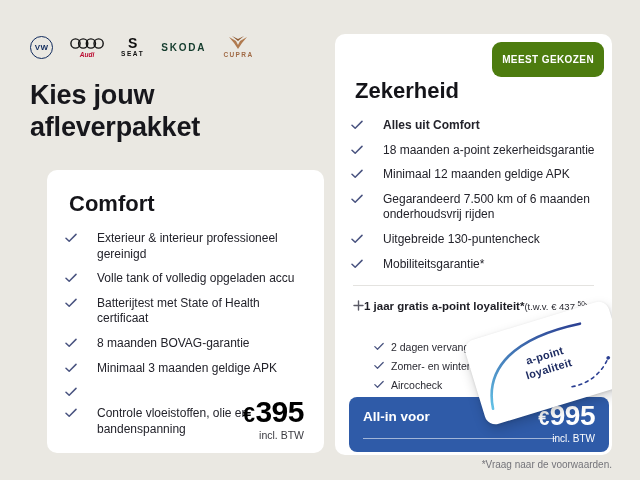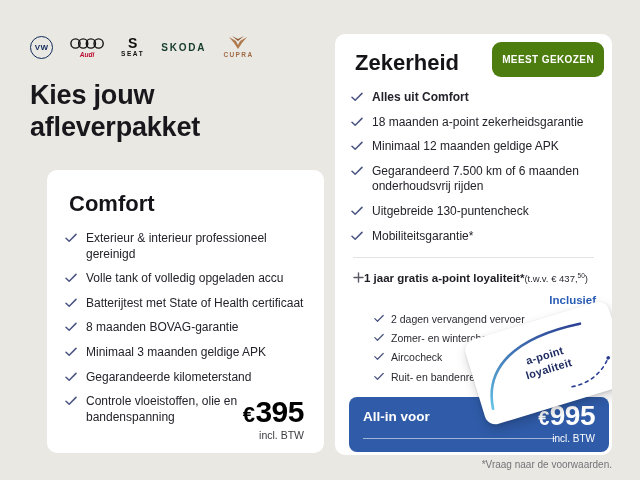--- a/index.html
+++ b/index.html
@@ -38,31 +38,31 @@
   }
 
   
   .card {
     position:absolute; background:#ffffff; border-radius:10px;
   }
   .card-comfort { left:47px; top:170px; width:277px; height:283px; padding:17px 18px; }
   .card-zekerheid { left:335px; top:34px; width:277px; height:421px; padding:16px 16px; overflow:hidden; }
 
   .card-title { font-size:22px; font-weight:700; color:#141419; margin:4px 0 14px 4px; }
-  .card-zekerheid .card-title { margin-top:0; }
+  .card-zekerheid .card-title { margin-top:28px; }
 
   .badge {
     position:absolute; top:8px; right:8px;
     background:#4d7c0f; color:#ffffff;
     font-size:10px; font-weight:700; letter-spacing:.4px;
     padding:12px 10px; border-radius:9px;
   }
 
   ul.checklist { list-style:none; }
-  .item { display:flex; gap:9px; margin-bottom:9px; font-size:12px; line-height:1.3; color:#23232b; }
+  .item { display:flex; gap:20px; margin-bottom:9px; font-size:12px; line-height:1.3; color:#23232b; }
   .item .chk { flex:0 0 auto; margin-top:2px; }
   .item .txt { max-width:218px; }
   .item .txt.bold { font-weight:700; }
 
   .divider { border:none; border-top:1px solid #e4e3e0; margin:13px 2px 13px 2px; }
 
   .bonus-row { display:flex; align-items:baseline; margin:0 0 10px 2px; white-space:nowrap; }
   .bonus-row .plus { flex:0 0 auto; position:relative; top:1px; }
   .bonus-title { font-size:11.5px; font-weight:700; color:#1d1d24; }
   .bonus-value { font-size:9.5px; color:#2a2a32; }
@@ -180,21 +180,20 @@
     <li class="item">
       <svg class="chk" width="12" height="10" viewBox="0 0 12 10">
           <path d="M1 5.2 L4.2 8.3 L11 1.4" stroke="#4a5480" stroke-width="1.5" fill="none" stroke-linecap="round" stroke-linejoin="round"></path>
         </svg>
       <span class="txt">Minimaal 3 maanden geldige APK</span>
     </li>
     <li class="item">
       <svg class="chk" width="12" height="10" viewBox="0 0 12 10">
           <path d="M1 5.2 L4.2 8.3 L11 1.4" stroke="#4a5480" stroke-width="1.5" fill="none" stroke-linecap="round" stroke-linejoin="round"></path>
         </svg>
-      <span class="txt">Gegarandeerde kilometerstand</span>
     </li>
     <li class="item">
       <svg class="chk" width="12" height="10" viewBox="0 0 12 10">
           <path d="M1 5.2 L4.2 8.3 L11 1.4" stroke="#4a5480" stroke-width="1.5" fill="none" stroke-linecap="round" stroke-linejoin="round"></path>
         </svg>
       <span class="txt">Controle vloeistoffen, olie en bandenspanning</span>
     </li>
   </ul>
   <div class="price-block">
     <div class="price-amount"><span class="cur">€</span><span>395</span></div>

